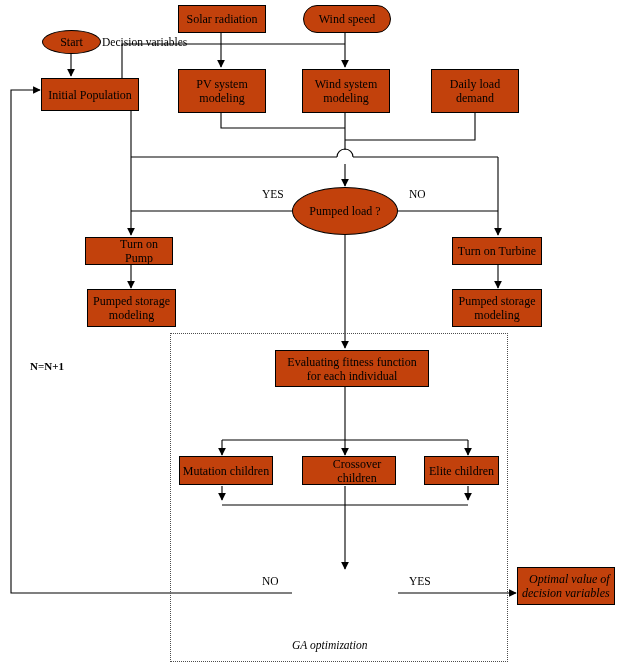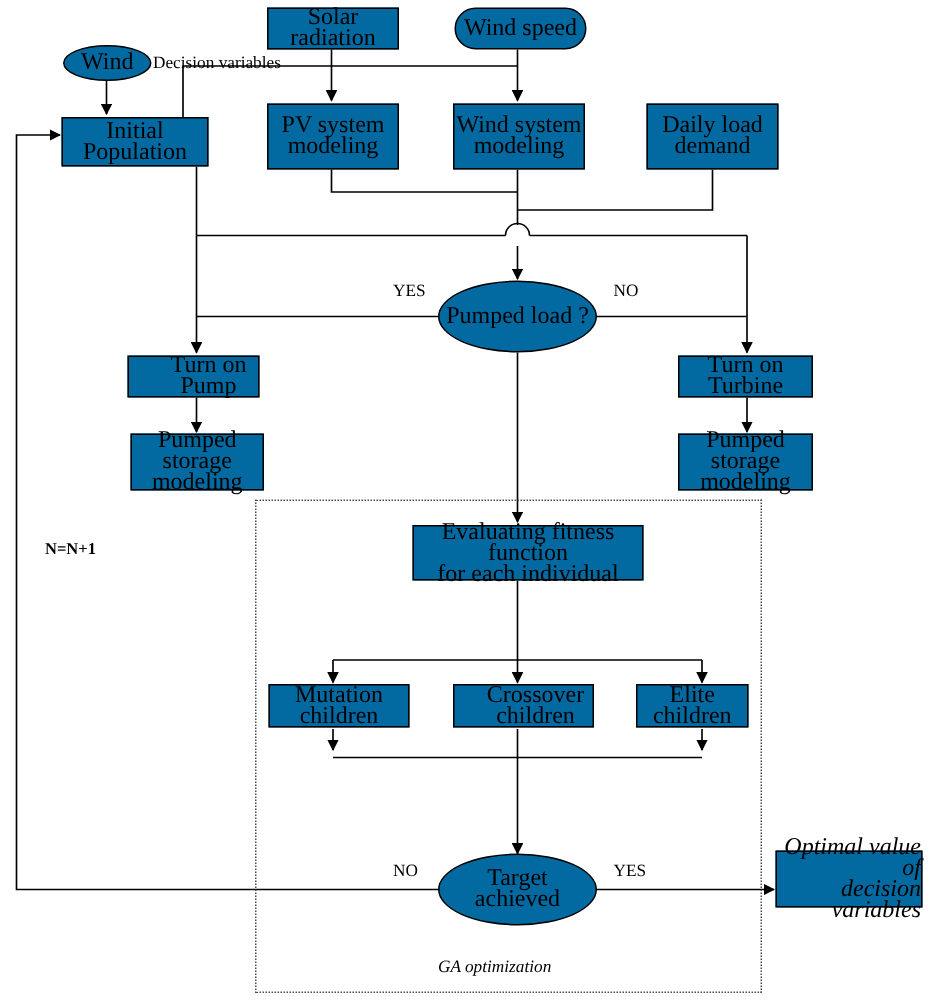--- a/index.html
+++ b/index.html
@@ -10,23 +10,23 @@
     font-family:"Liberation Serif", serif;
     overflow:hidden;
   }
   #svg-layer{position:absolute;left:0;top:0;width:625px;height:670px;}
   .node{
     position:absolute;
     box-sizing:border-box;
     display:flex;align-items:center;justify-content:center;
     text-align:center;
     color:#000;
-    font-size:16px;
+    font-size:12px;
     line-height:14px;
-    background:#0369a1;
+    background:#c2410c;
   }
   .rect{border:1px solid #000;}
   .ellipse{border:1.2px solid #000;border-radius:50%;}
   .label{
     position:absolute;
     color:#000;
     font-size:11.5px;
     line-height:13px;
     background:transparent;
     white-space:nowrap;
@@ -103,21 +103,21 @@
       <path d="M 398 593 L 516 593" marker-end="url(#arrow)"></path>
 
       <path d="M 292 593 L 11 593 L 11 90 L 40 90" marker-end="url(#arrow)"></path>
 
     </g>
   </svg>
 
   <div class="dotted-box" style="left:170px;top:333px;width:336px;height:327px;"></div>
   <div class="label italic" style="left:292px;top:639px;">GA optimization</div>
 
-  <div class="node ellipse" style="left:42px;top:30px;width:59px;height:24px;">Wind</div>
+  <div class="node ellipse" style="left:42px;top:30px;width:59px;height:24px;">Start</div>
 
   <div class="node rect" style="left:41px;top:78px;width:98px;height:33px;">Initial Population</div>
 
   <div class="node rect" style="left:178px;top:5px;width:88px;height:28px;">Solar radiation</div>
 
   <div class="node rect" style="left:303px;top:5px;width:88px;height:28px;border-radius:14px;">Wind speed</div>
 
   <div class="node rect" style="left:178px;top:69px;width:88px;height:44px;white-space:pre-line;">PV system
 modeling</div>
 
@@ -141,22 +141,20 @@
 
   <div class="node rect" style="left:275px;top:350px;width:154px;height:37px;white-space:pre-line;">Evaluating fitness function
 for each individual</div>
 
   <div class="node rect" style="left:179px;top:456px;width:94px;height:29px;">Mutation children</div>
 
   <div class="node rect" style="left:302px;top:456px;width:94px;height:29px;padding-left:16px;">Crossover children</div>
 
   <div class="node rect" style="left:424px;top:456px;width:75px;height:29px;">Elite children</div>
 
-  <div class="node ellipse" style="left:292px;top:569px;width:106px;height:48px;white-space:pre-line;">Target
-achieved</div>
 
   <div class="node rect" style="left:517px;top:567px;width:98px;height:38px;white-space:pre-line;text-align:right;justify-content:flex-start;padding-left:4px;font-style:italic;">Optimal value of
 decision variables</div>
 
   <div class="label" style="left:102px;top:36px;">Decision variables</div>
 
   <div class="label" style="left:262px;top:188px;">YES</div>
 
   <div class="label" style="left:409px;top:188px;">NO</div>
 

